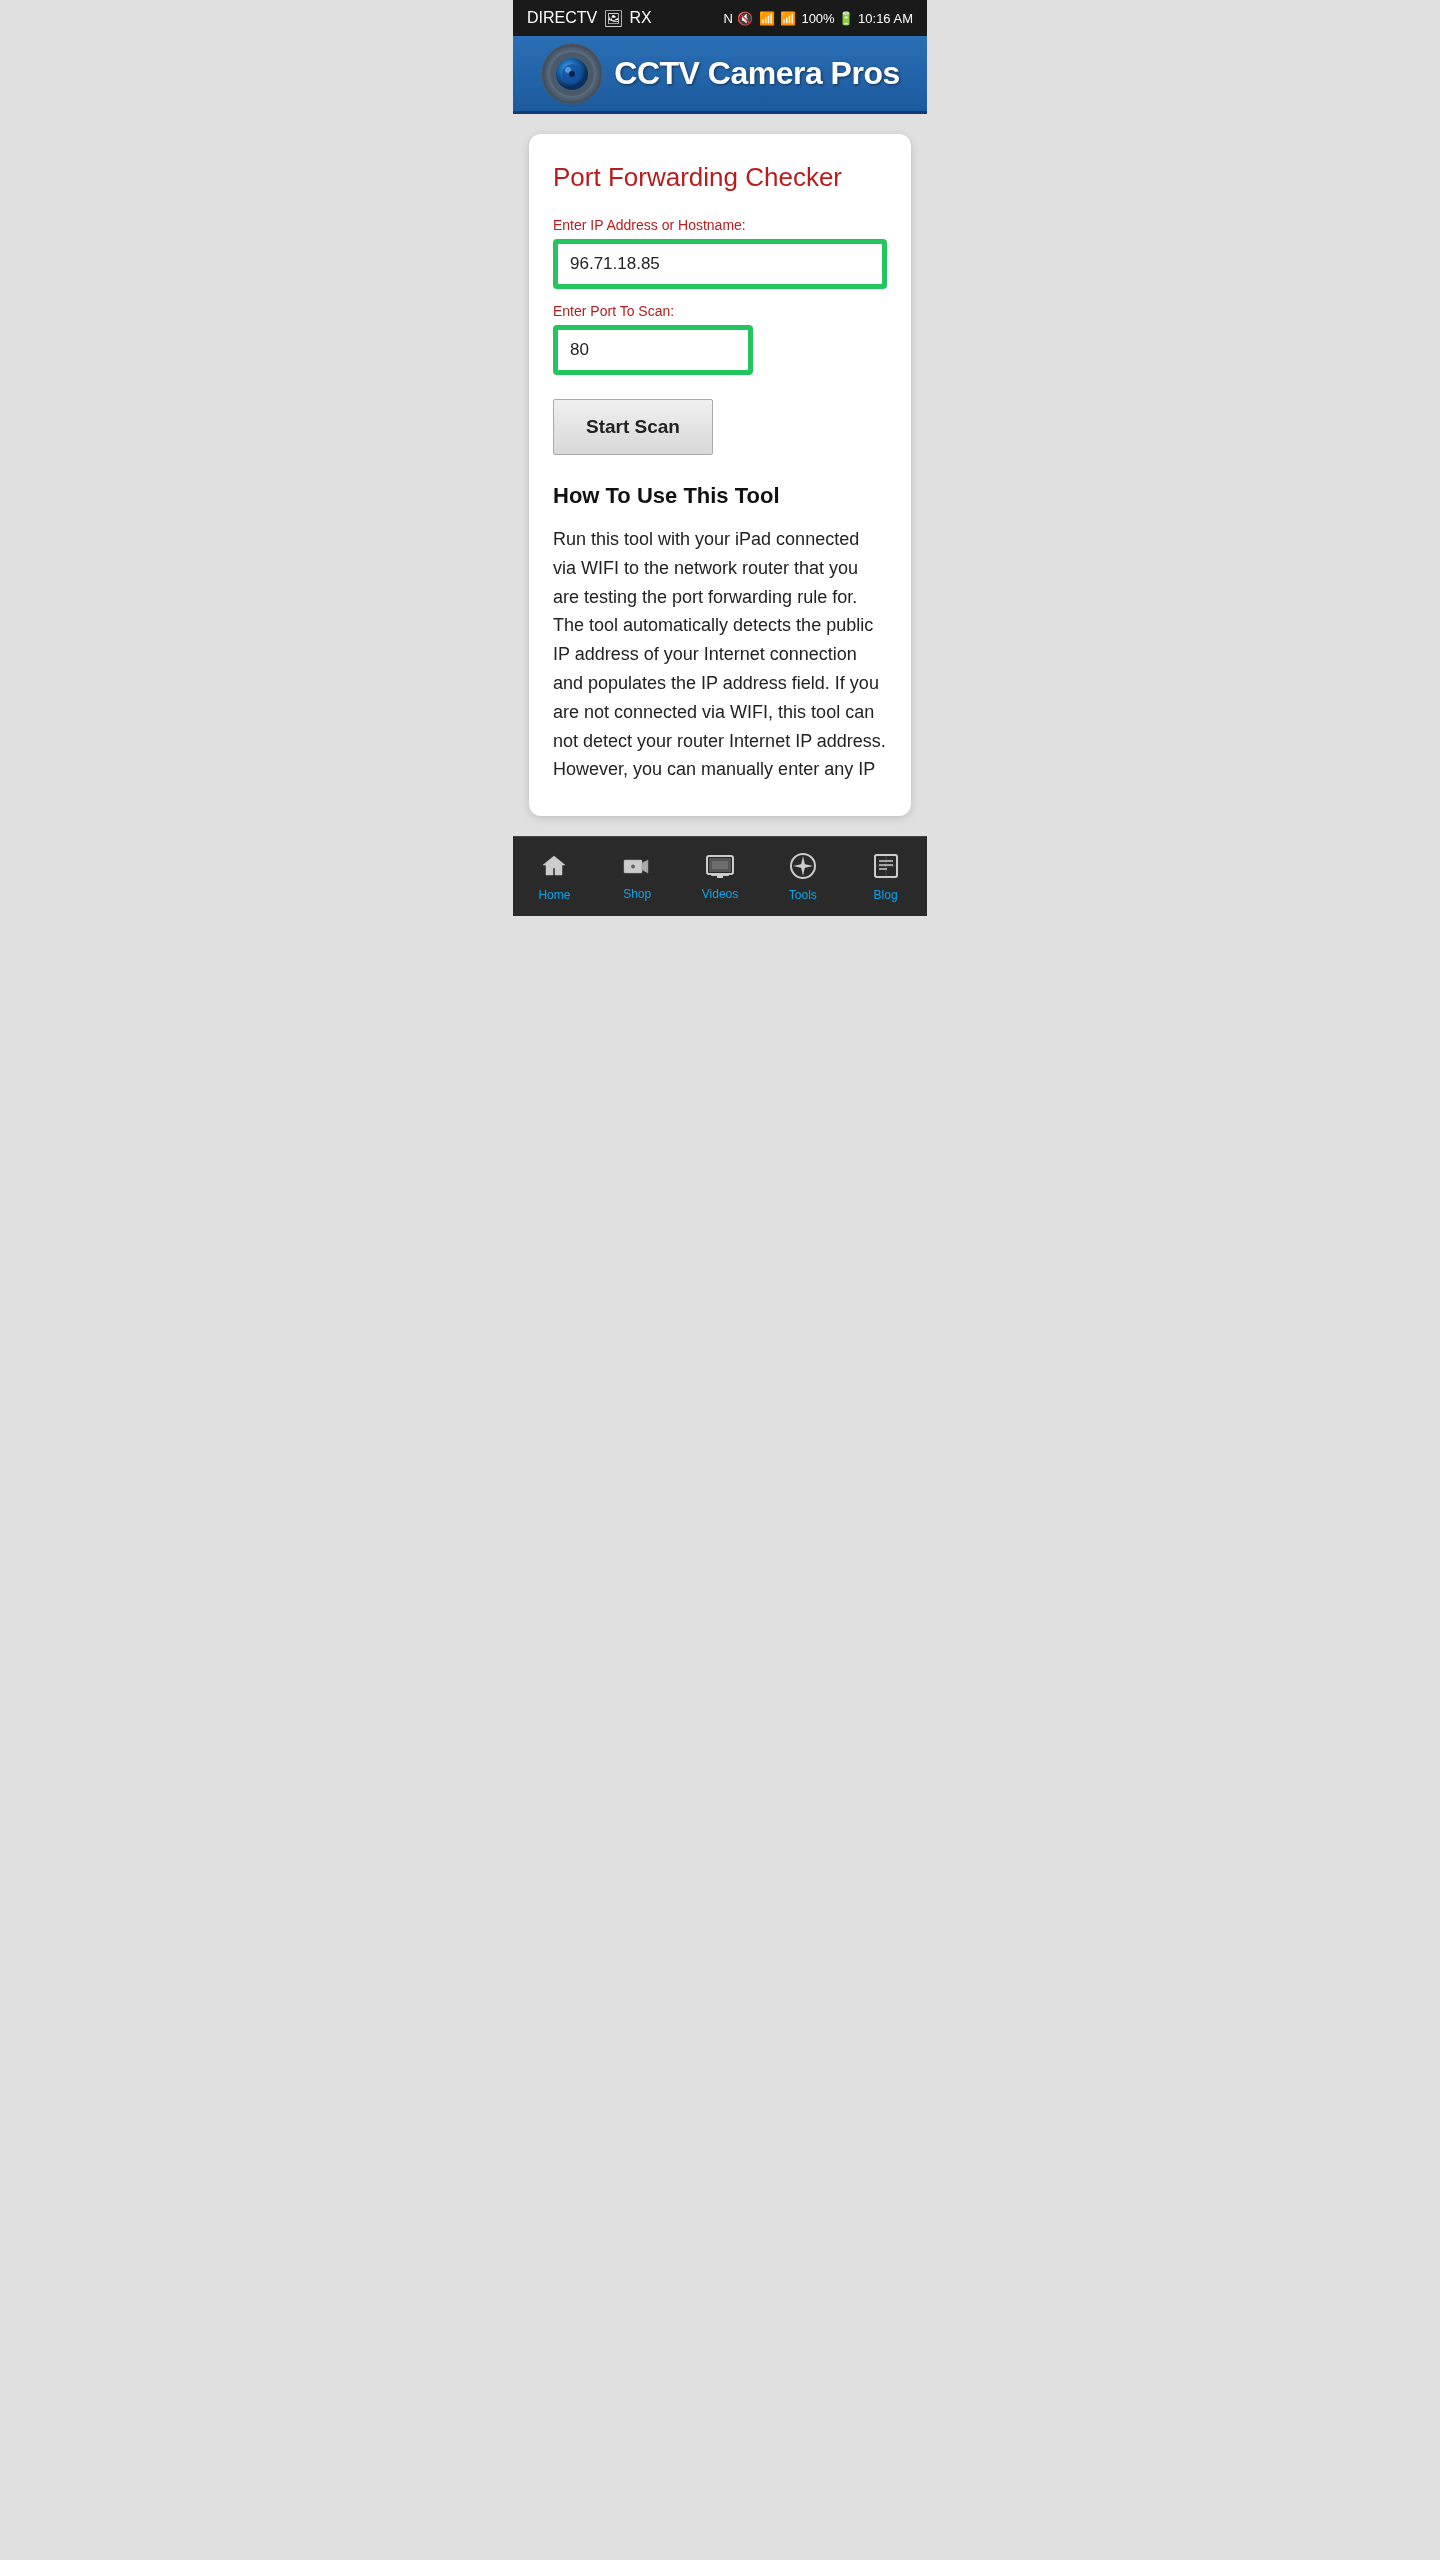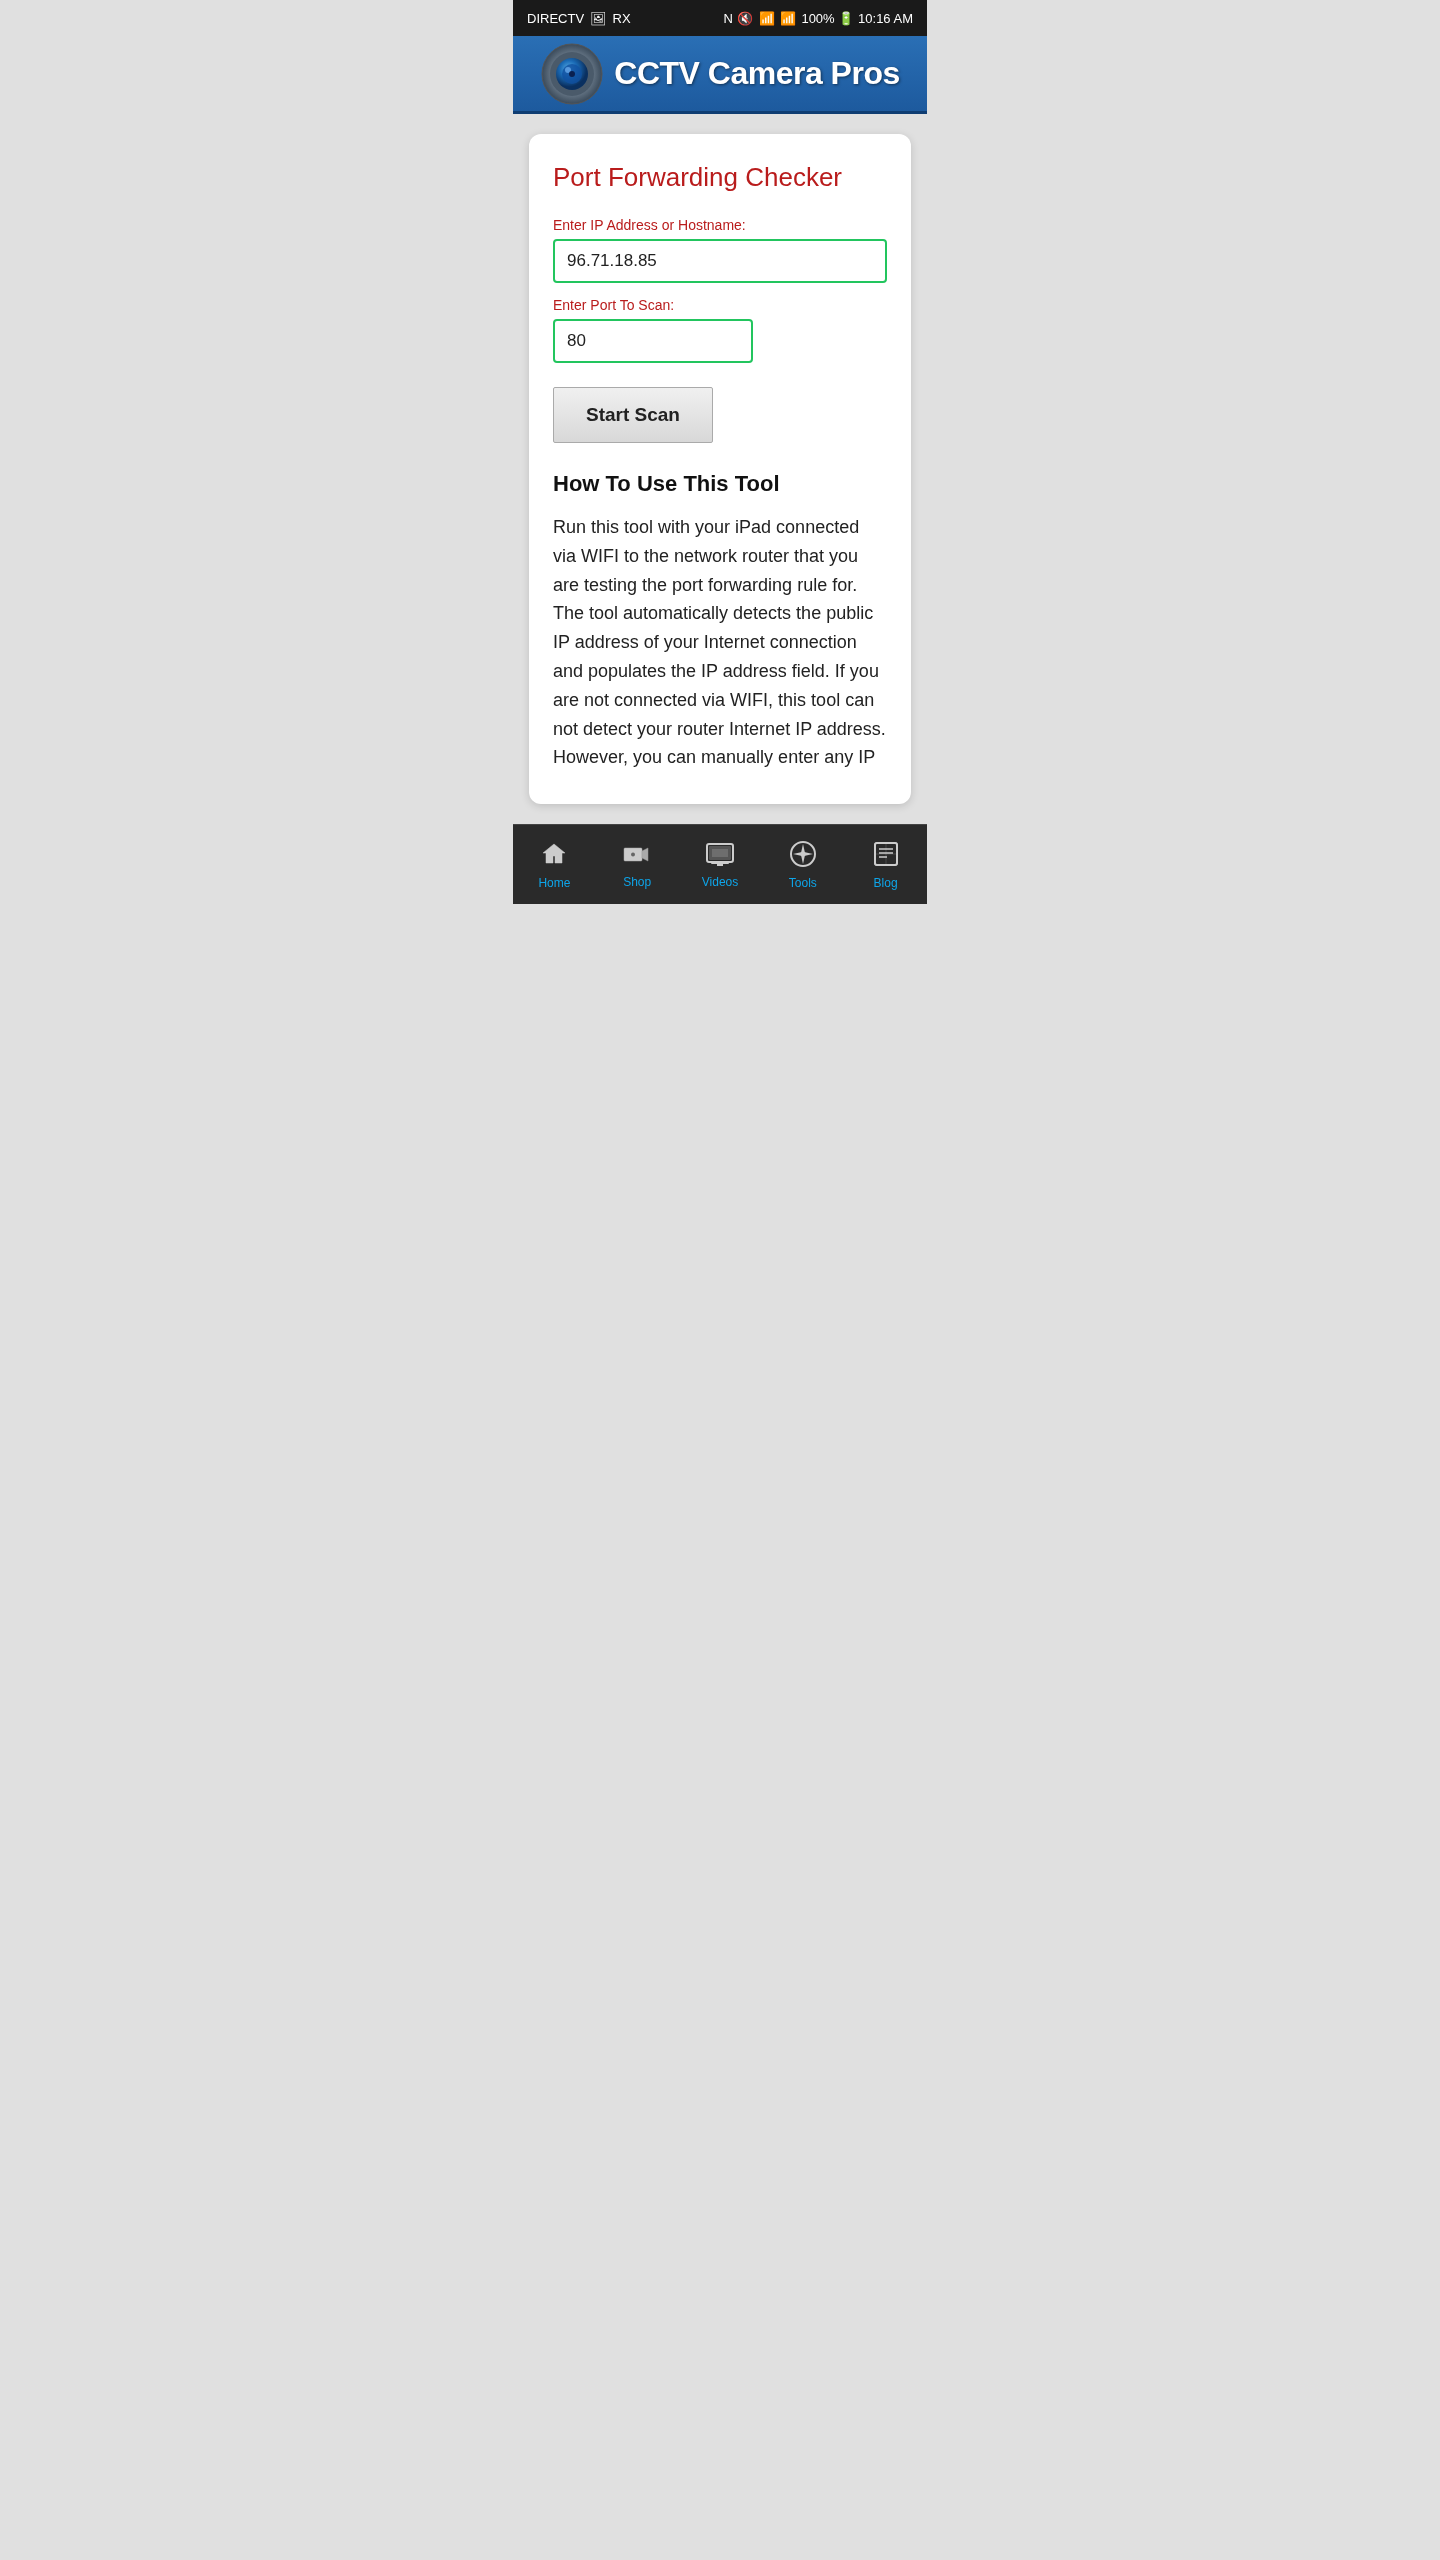--- a/index.html
+++ b/index.html
@@ -23,21 +23,21 @@
       justify-content: space-between;
       align-items: center;
       padding: 6px 14px;
       font-size: 13px;
       height: 36px;
     }
     .status-left {
       display: flex;
       gap: 6px;
       align-items: center;
-      font-size: 13px;
+      font-size: 16px;
     }
     .status-right {
       display: flex;
       gap: 5px;
       align-items: center;
       font-size: 13px;
       font-weight: 500;
     }
 
     
@@ -90,21 +90,21 @@
 
     .form-label {
       color: #b91c1c;
       font-size: 14px;
       margin-bottom: 6px;
       display: block;
     }
 
     .form-input {
       width: 100%;
-      border: 2px solid #22c55e;
+      border: 5px solid #22c55e;
       border-radius: 4px;
       padding: 10px 12px;
       font-size: 17px;
       color: #222;
       background: #fff;
       outline: none;
       margin-bottom: 14px;
     }
 
     .input-narrow {

